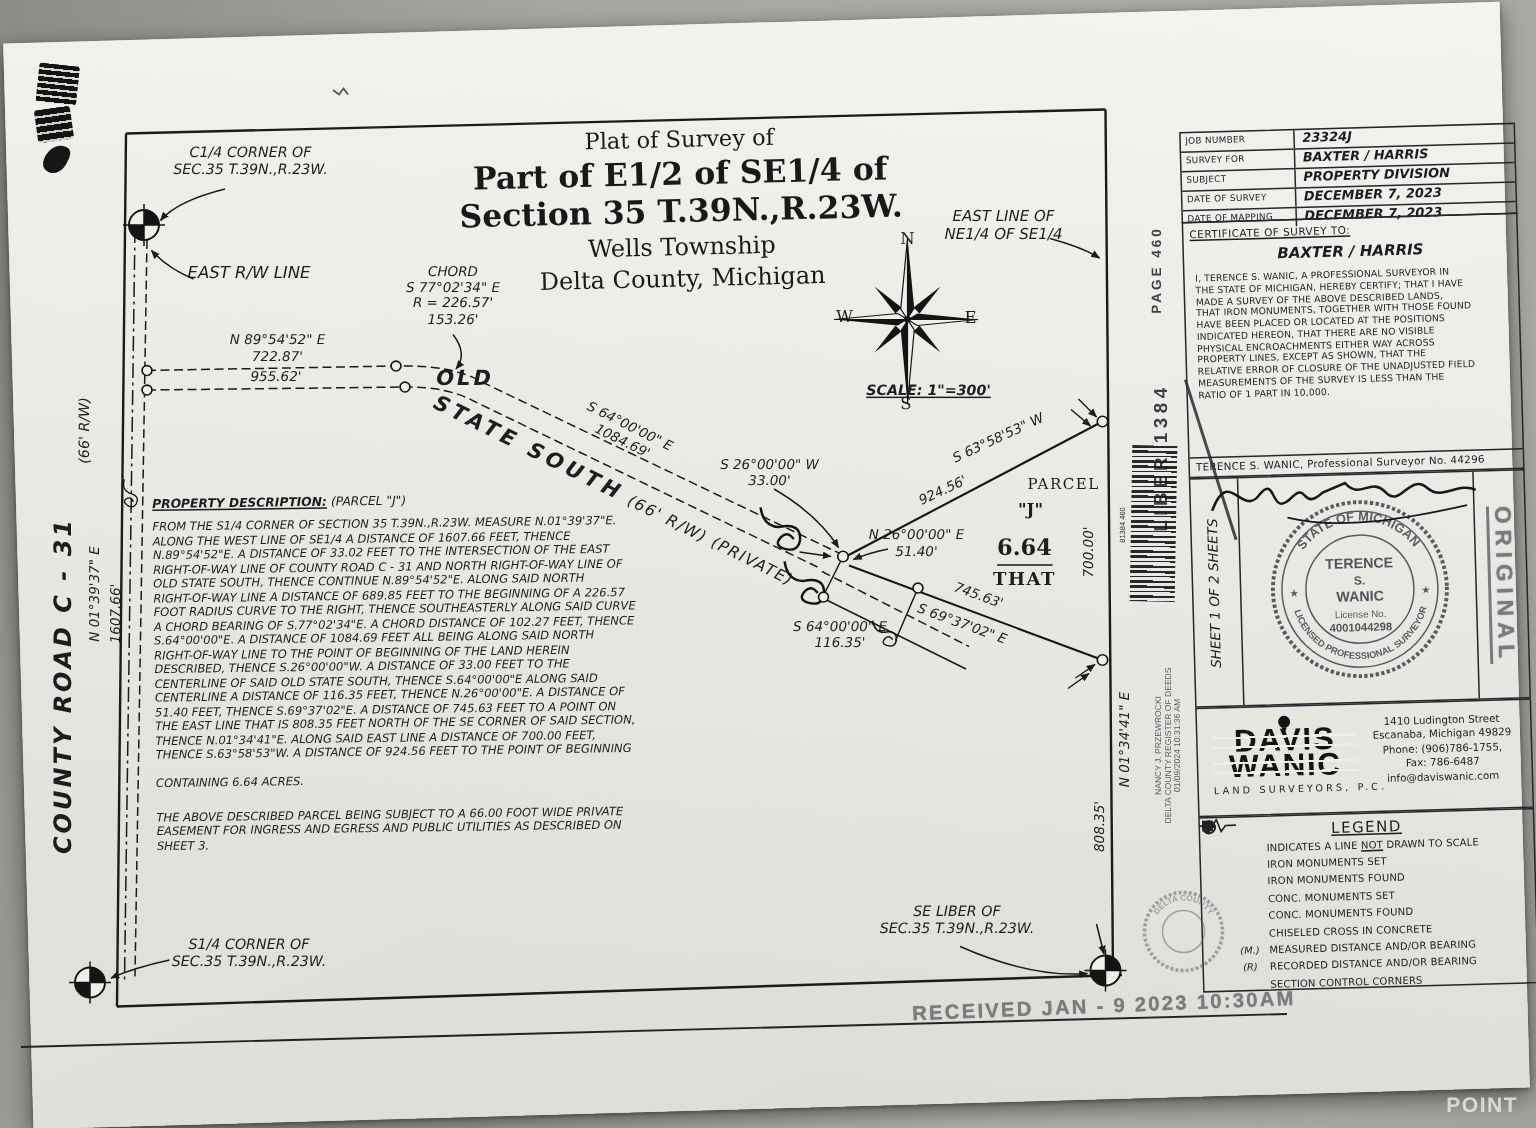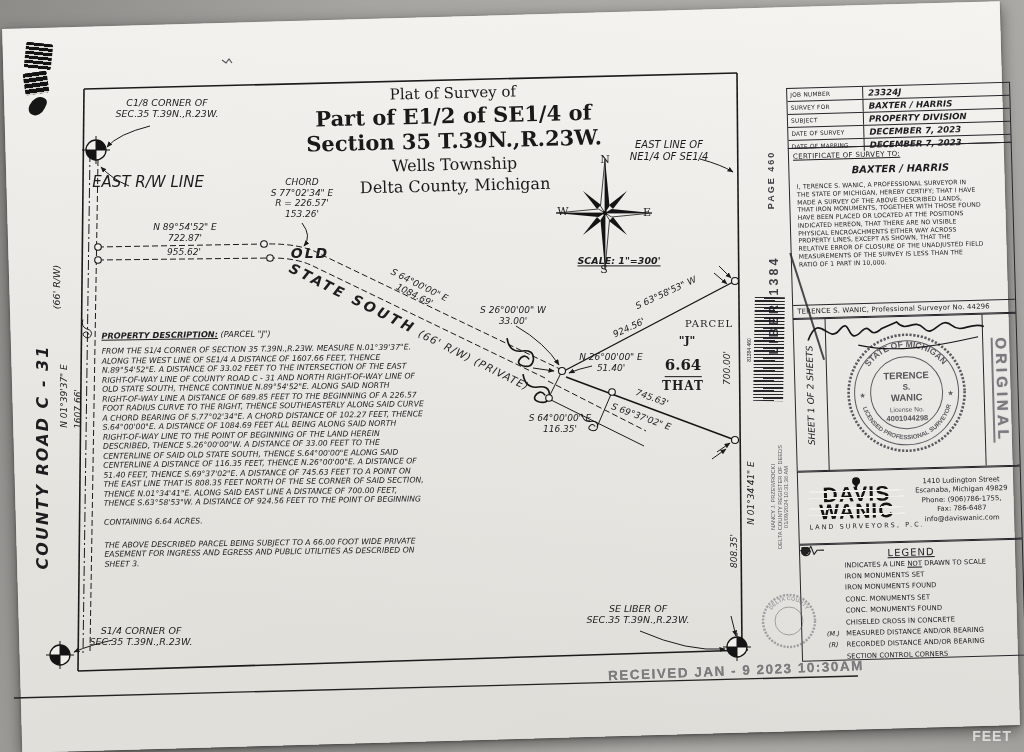--- a/index.html
+++ b/index.html
@@ -215,23 +215,23 @@
     <div class="t4">Wells Township</div>
     <div class="t4">Delta County, Michigan</div>
   </div>
 
   <div class="lbl cc serif" style="left:605px;top:160px;font-size:11px">N</div>
   <div class="lbl cc serif" style="left:604px;top:270px;font-size:11px">S</div>
   <div class="lbl cc serif" style="left:563px;top:212px;font-size:11px">W</div>
   <div class="lbl cc serif" style="left:647px;top:213px;font-size:11px">E</div>
   <div class="lbl cc" style="left:619px;top:261px;font-size:9.5px;font-weight:bold;text-decoration:underline">SCALE: 1"=300'</div>
 
-  <div class="lbl cc" style="left:167px;top:108px;font-size:9.5px">C1/8 CORNER OF
+  <div class="lbl cc" style="left:167px;top:108px;font-size:9.5px">C1/4 CORNER OF
 SEC.35 T.39N.,R.23W.</div>
-  <div class="lbl cc" style="left:148px;top:183px;font-size:15px">EAST R/W LINE</div>
+  <div class="lbl cc" style="left:166px;top:183px;font-size:11px">EAST R/W LINE</div>
   <div class="lbl cc" style="left:185px;top:233px;font-size:9px">N 89°54'52" E
 722.87'</div>
   <div class="lbl cc" style="left:184px;top:252px;font-size:9px">955.62'</div>
   <div class="lbl cc" style="left:310px;top:253px;font-size:14px;font-weight:bold;letter-spacing:2px">OLD</div>
   <div class="lbl" style="left:290px;top:258px;transform-origin:0 50%;transform:rotate(26.5deg);white-space:nowrap">
     <span style="font-size:14px;font-weight:bold;letter-spacing:3px">STATE SOUTH</span>
     <span style="font-size:10.5px;letter-spacing:1px">(66' R/W) (PRIVATE)</span>
   </div>
   <div class="lbl cc" style="left:302px;top:198px;font-size:9px">CHORD
 S 77°02'34" E
@@ -251,21 +251,21 @@
   <div class="lbl cc" style="left:641px;top:417px;font-size:9px;transform:translate(-50%,-50%) rotate(20deg)">S 69°37'02" E</div>
   <div class="lbl cc" style="left:727px;top:368px;font-size:9px;transform:translate(-50%,-50%) rotate(-90deg);white-space:nowrap">700.00'</div>
   <div class="lbl cc" style="left:751px;top:493px;font-size:9px;transform:translate(-50%,-50%) rotate(-90deg);white-space:nowrap">N 01°34'41" E</div>
   <div class="lbl cc" style="left:734px;top:551px;font-size:9px;transform:translate(-50%,-50%) rotate(-90deg);white-space:nowrap">808.35'</div>
   <div class="lbl cc" style="left:669px;top:151px;font-size:10px">EAST LINE OF
 NE1/4 OF SE1/4</div>
   <div class="lbl cc" style="left:43px;top:457px;font-size:16px;font-weight:bold;letter-spacing:2px;transform:translate(-50%,-50%) rotate(-90deg);white-space:nowrap">COUNTY ROAD C - 31</div>
   <div class="lbl cc" style="left:57px;top:287px;font-size:9.5px;transform:translate(-50%,-50%) rotate(-90deg);white-space:nowrap">(66' R/W)</div>
   <div class="lbl cc" style="left:64px;top:396px;font-size:9px;transform:translate(-50%,-50%) rotate(-90deg);white-space:nowrap">N 01°39'37" E</div>
   <div class="lbl cc" style="left:78px;top:409px;font-size:9px;transform:translate(-50%,-50%) rotate(-90deg);white-space:nowrap">1607.66'</div>
-  <div class="lbl cc" style="left:141px;top:636px;font-size:9.5px">S1/4 CORNER OF
+  <div class="lbl cc" style="left:166px;top:636px;font-size:9.5px">S1/4 CORNER OF
 SEC.35 T.39N.,R.23W.</div>
   <div class="lbl cc" style="left:638px;top:614px;font-size:9.5px">SE LIBER OF
 SEC.35 T.39N.,R.23W.</div>
 
   <div class="lbl cc serif" style="left:709px;top:324px;font-size:10px;font-weight:normal;letter-spacing:1px">PARCEL</div>
   <div class="lbl cc serif" style="left:687px;top:341px;font-size:11px;font-weight:bold">"J"</div>
   <div class="lbl cc serif" style="left:683px;top:367px;font-size:15px;font-weight:bold;border-bottom:1.4px solid #161616;padding-bottom:1px">6.64</div>
   <div class="lbl cc serif" style="left:683px;top:386px;font-size:12px;font-weight:bold;letter-spacing:1px">THAT</div>
 
   <div id="desc">
@@ -477,14 +477,14 @@
     <circle r="14" fill="none" stroke="#5c5c66" stroke-width="1"></circle>
     <text font-size="5.4" font-weight="bold" fill="#5c5c66" font-family="Liberation Sans,sans-serif">
       <textPath href="#dsArc" startOffset="50%" text-anchor="middle">DELTA COUNTY</textPath>
     </text>
   </svg>
 
   <div class="blob" id="blob1"></div>
   <div class="blob" id="blob2"></div>
   <div class="blob" id="blob3"></div>
 
-  <div id="watermark">FEET</div>
+  <div id="watermark">POINT</div>
 </div>
 
 </body></html>

